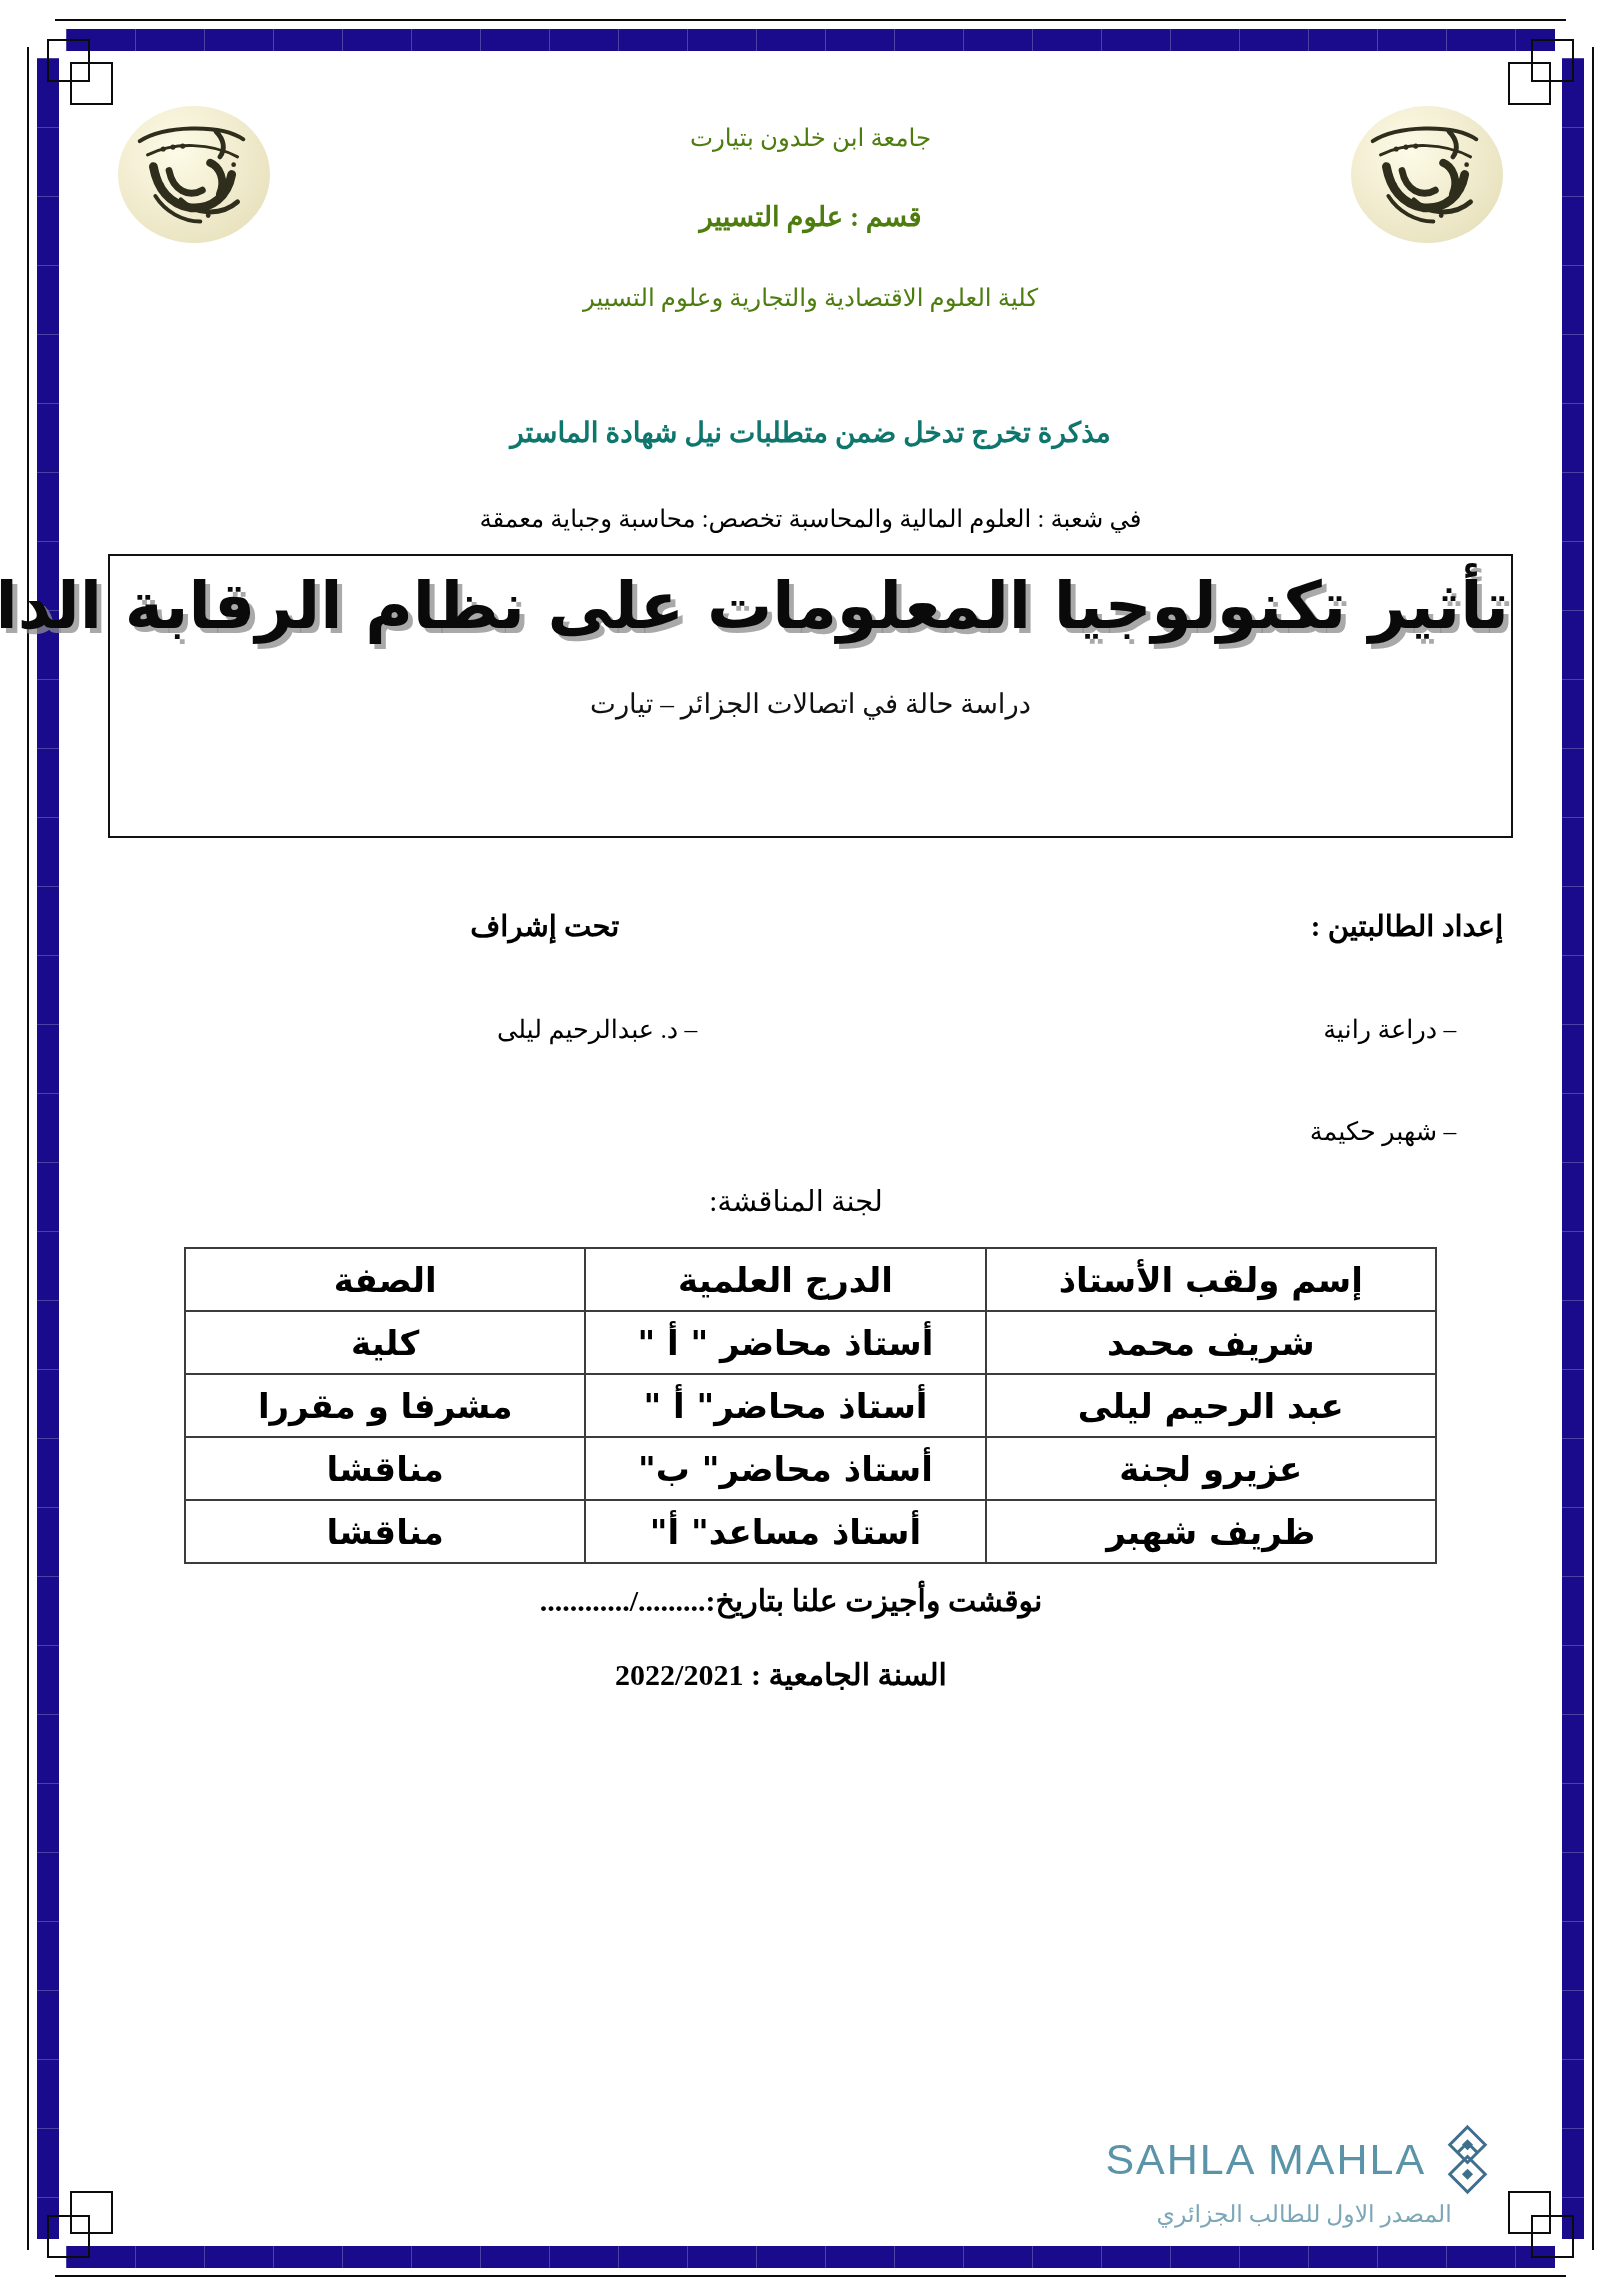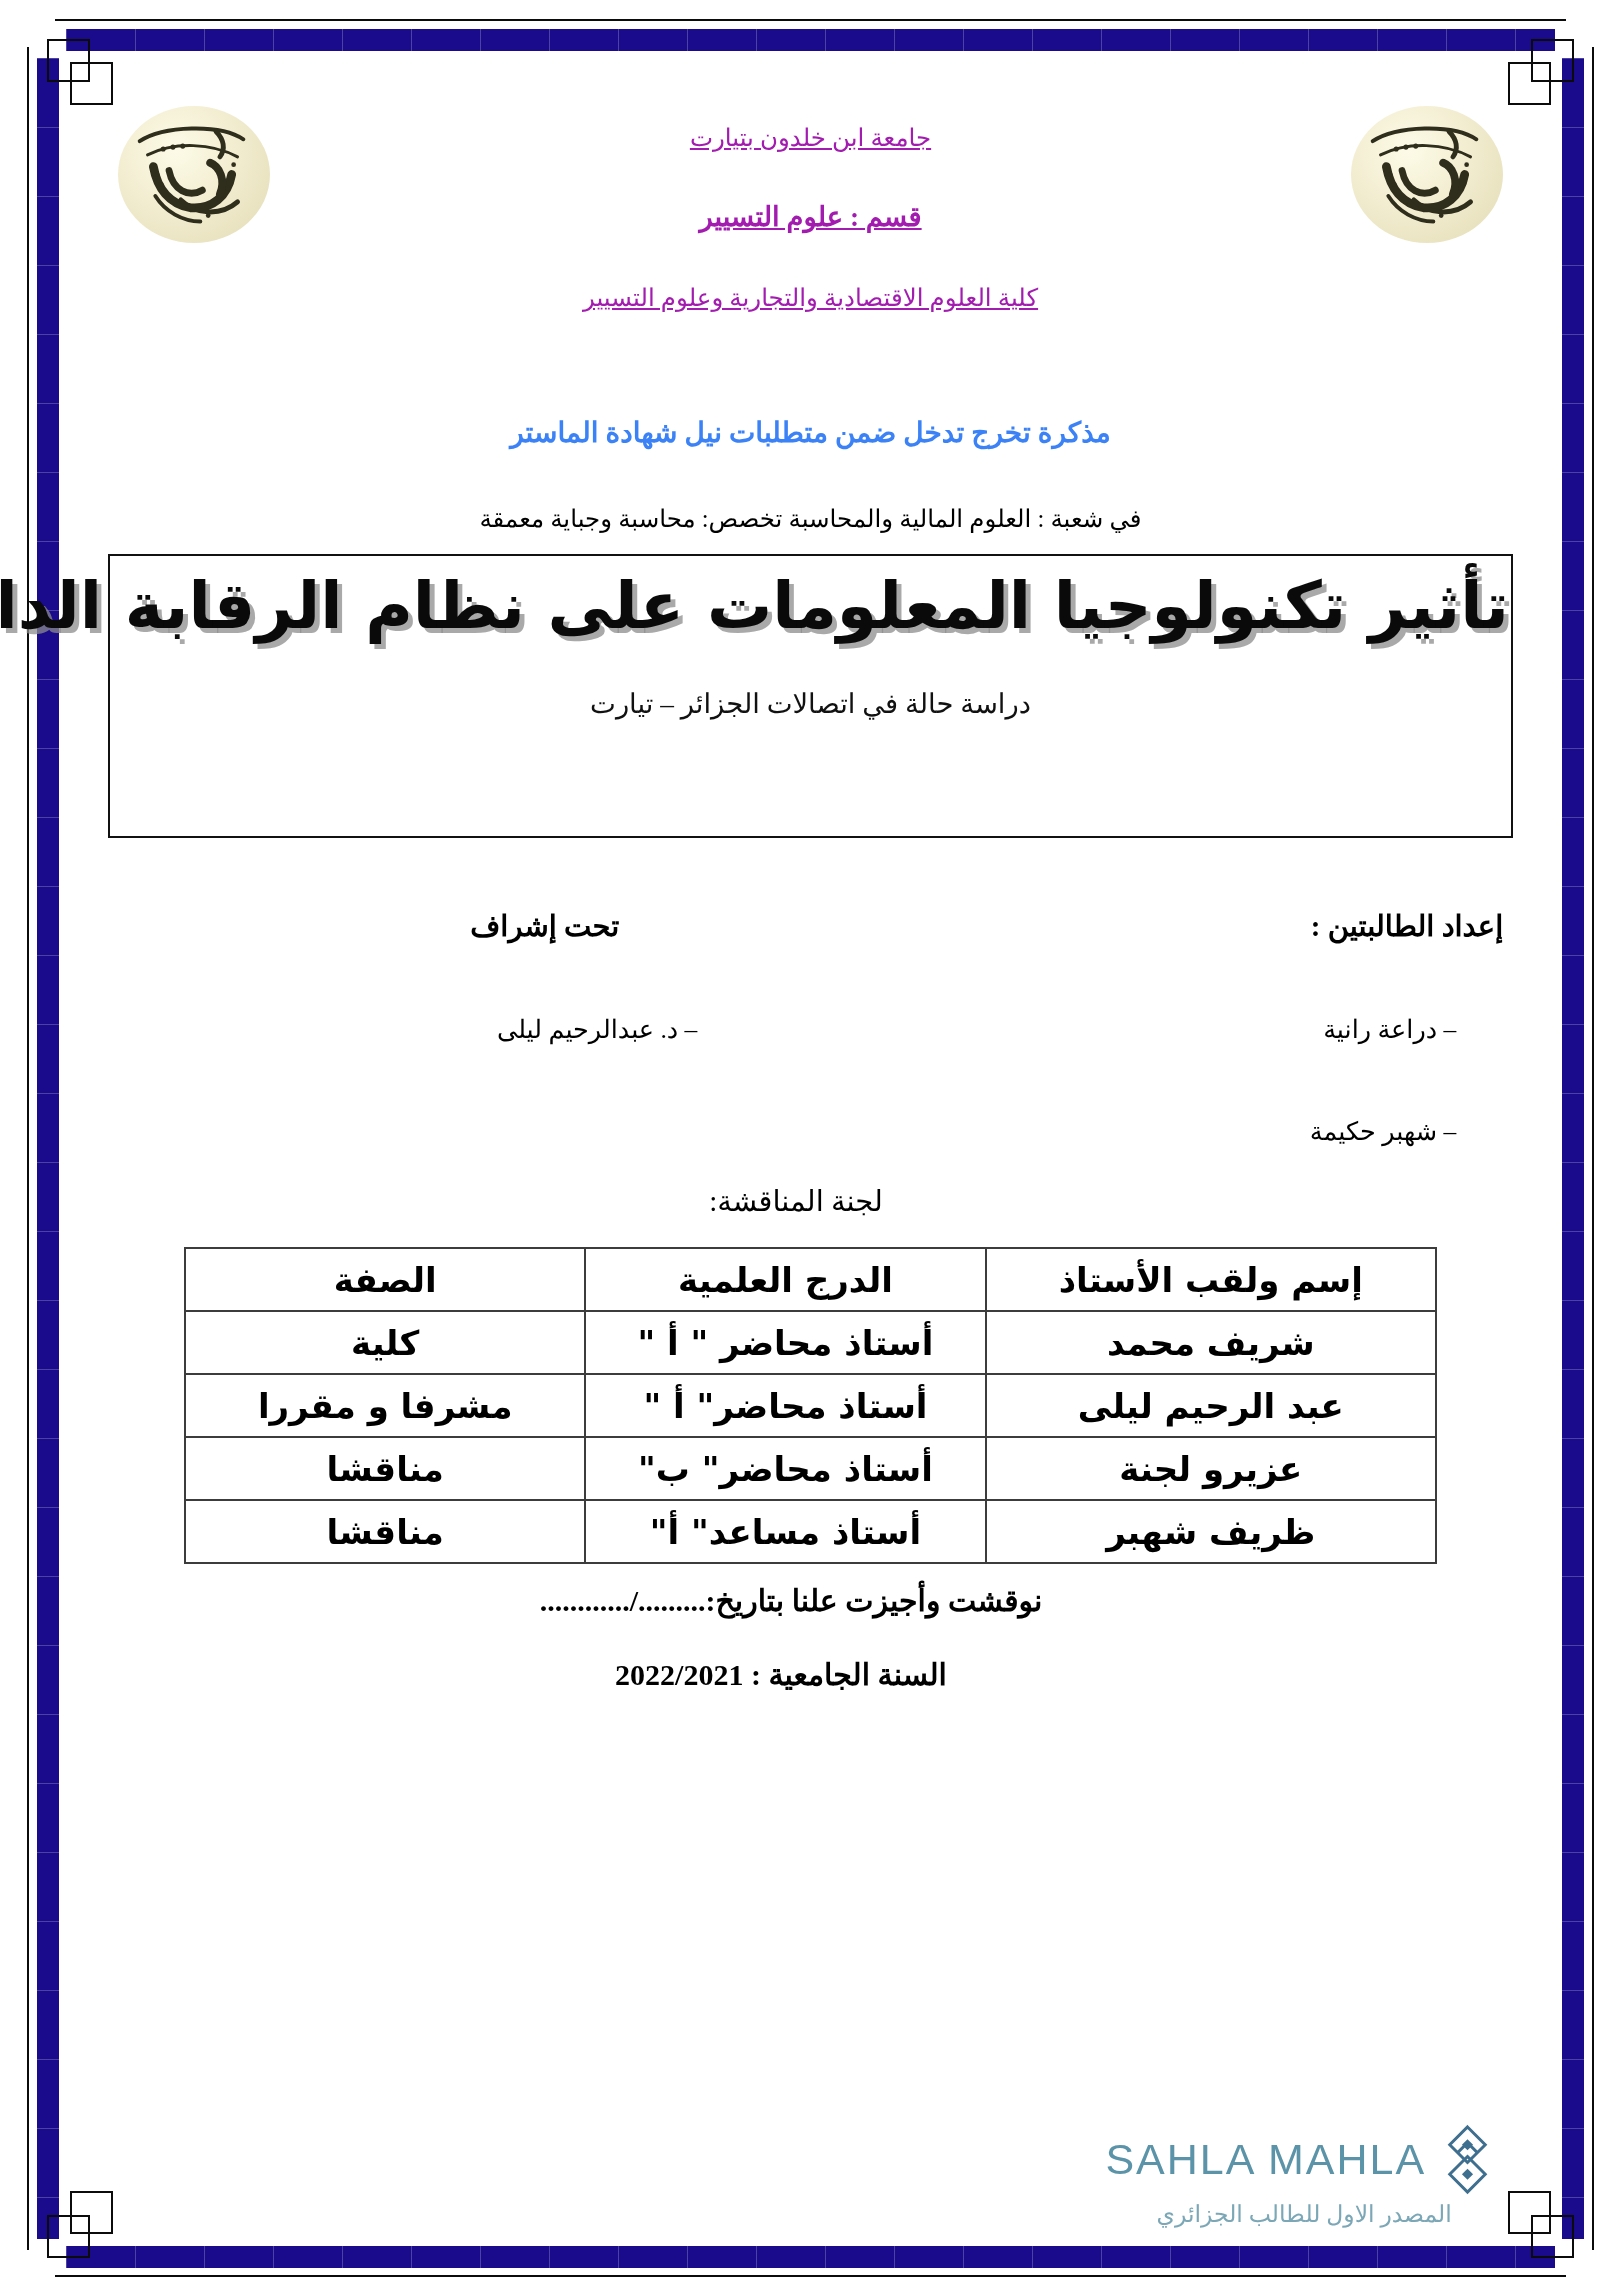--- a/index.html
+++ b/index.html
@@ -113,34 +113,33 @@
 
   .header-lines {
     position: absolute;
     left: 176px;
     right: 176px;
     top: 0;
     text-align: center;
   }
   .hline {
     font-size: 24.5px;
-    color: #a21caf;
+    color: #4d7c0f;
     line-height: 1.2;
-    text-decoration: underline;
   }
   .hline.l1 { margin-top: 37px; }
   .hline.l2 { margin-top: 49px; }
   .hline.l3 { margin-top: 49px; font-weight: bold; font-size: 27.4px; }
 
   .degree-line {
     text-align: center;
     font-weight: bold;
     font-size: 28px;
     margin-top: 15.7px;
-    color: #3b82f6;
+    color: #0f766e;
   }
   .branch-line {
     text-align: center;
     font-size: 24.5px;
     margin-top: 55px;
     color: #000;
   }
 
   
   .title-box {

